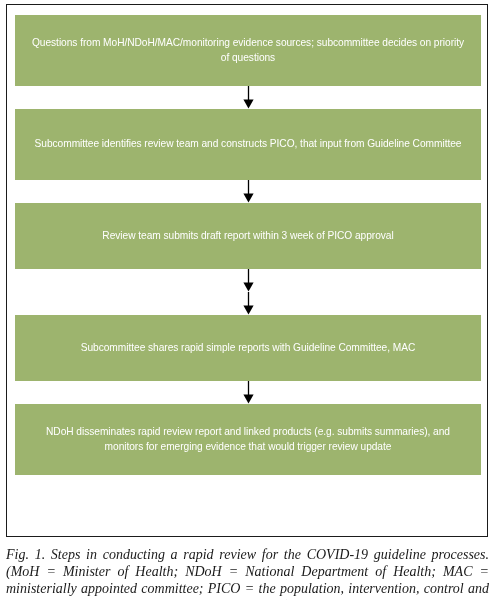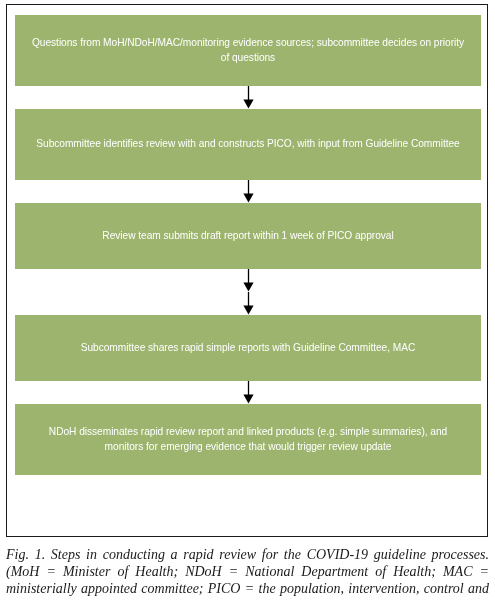--- a/index.html
+++ b/index.html
@@ -106,32 +106,32 @@
       </div>
 
       <div class="connector">
         <svg class="arrow-svg" width="13" height="23" viewBox="0 0 13 23">
           <line x1="6.5" y1="0" x2="6.5" y2="15" stroke="#000000" stroke-width="1.3"></line>
           <polygon points="1.4,13.5 11.6,13.5 6.5,22.5" fill="#000000"></polygon>
         </svg>
       </div>
 
       <div class="flow-box h-two-line">
-        <span class="box-text">Subcommittee identifies review with and constructs PICO, with input from Guideline Committee</span>
+        <span class="box-text">Subcommittee identifies review team and constructs PICO, that input from Guideline Committee</span>
       </div>
 
       <div class="connector">
         <svg class="arrow-svg" width="13" height="23" viewBox="0 0 13 23">
           <line x1="6.5" y1="0" x2="6.5" y2="15" stroke="#000000" stroke-width="1.3"></line>
           <polygon points="1.4,13.5 11.6,13.5 6.5,22.5" fill="#000000"></polygon>
         </svg>
       </div>
 
       <div class="flow-box h-one-line">
-        <span class="box-text">Review team submits draft report within 1 week of PICO approval</span>
+        <span class="box-text">Review team submits draft report within 3 week of PICO approval</span>
       </div>
 
       <div class="connector">
         <svg class="arrow-svg" width="13" height="23" viewBox="0 0 13 23">
           <line x1="6.5" y1="0" x2="6.5" y2="15" stroke="#000000" stroke-width="1.3"></line>
           <polygon points="1.4,13.5 11.6,13.5 6.5,22.5" fill="#000000"></polygon>
         </svg>
       </div>
 
 
@@ -147,21 +147,21 @@
       </div>
 
       <div class="connector">
         <svg class="arrow-svg" width="13" height="23" viewBox="0 0 13 23">
           <line x1="6.5" y1="0" x2="6.5" y2="15" stroke="#000000" stroke-width="1.3"></line>
           <polygon points="1.4,13.5 11.6,13.5 6.5,22.5" fill="#000000"></polygon>
         </svg>
       </div>
 
       <div class="flow-box h-two-line">
-        <span class="box-text">NDoH disseminates rapid review report and linked products (e.g. simple summaries), and monitors for emerging evidence that would trigger review update</span>
+        <span class="box-text">NDoH disseminates rapid review report and linked products (e.g. submits summaries), and monitors for emerging evidence that would trigger review update</span>
       </div>
 
     </div>
   </div>
 
   <div class="figure-caption">Fig. 1. Steps in conducting a rapid review for the COVID-19 guideline processes. (MoH = Minister of Health; NDoH = National Department of Health; MAC = ministerially appointed committee; PICO = the population, intervention, control and outcomes to be considered in the evidence review.)</div>
 
 </div>
 
 </body></html>

